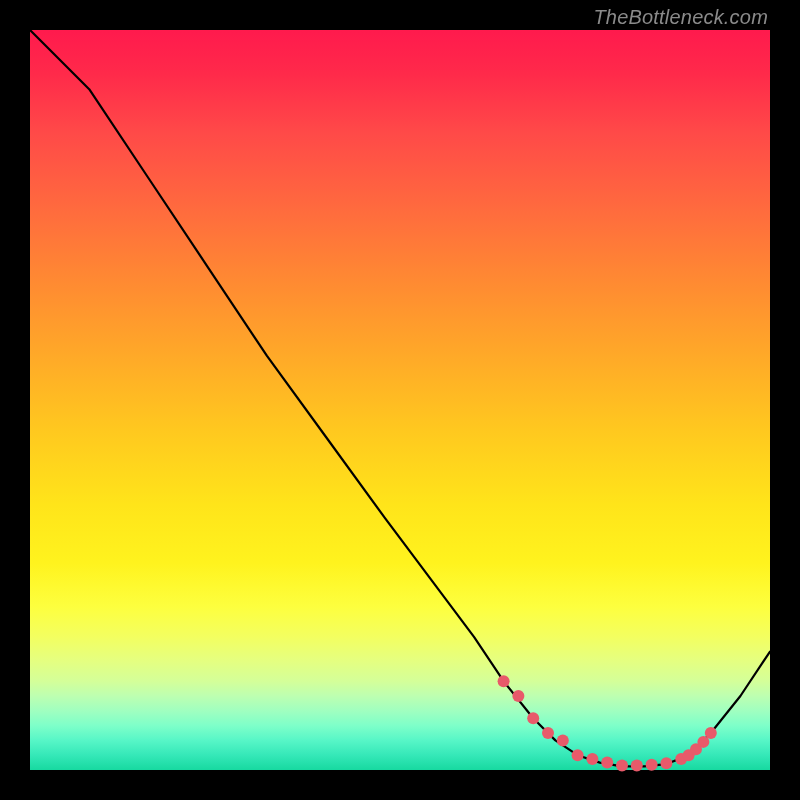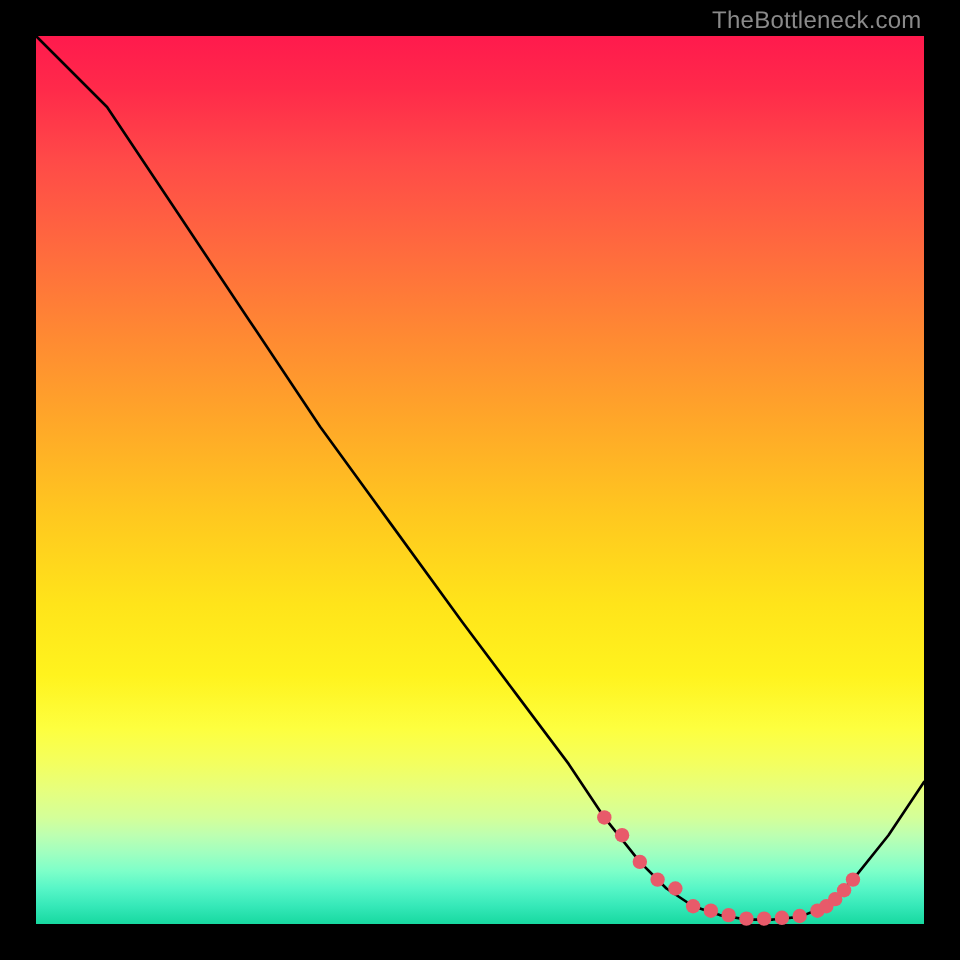--- a/index.html
+++ b/index.html
@@ -48,20 +48,21 @@
     );
   }
   .watermark {
     position: absolute;
     top: 6px;
     right: 32px;
     color: #8a8a8a;
     font-size: 20px;
     font-weight: 500;
     letter-spacing: 0.2px;
+    font-style: italic;
   }
   svg.curve {
     position: absolute;
     top: 0;
     left: 0;
     width: 740px;
     height: 740px;
     overflow: visible;
   }
 </style>

